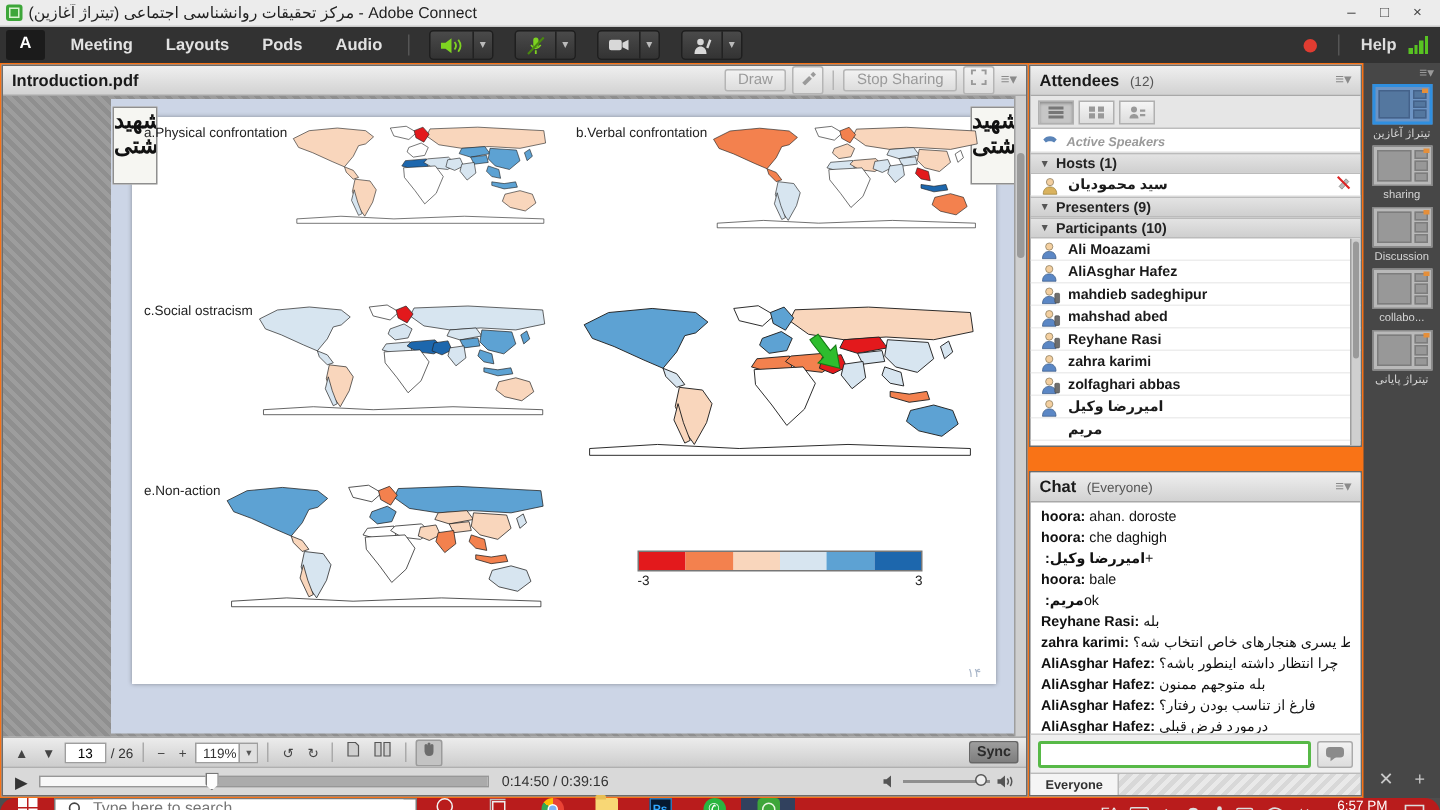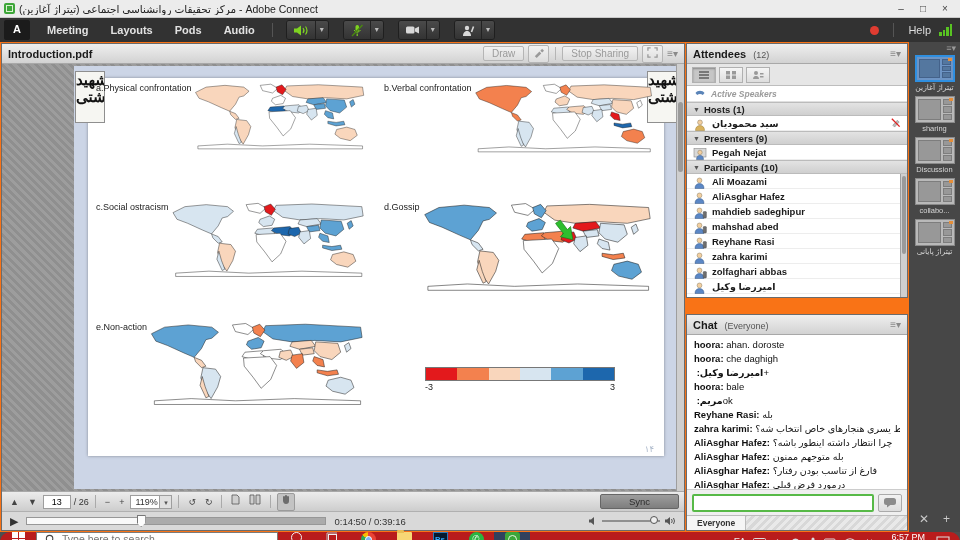--- a/index.html
+++ b/index.html
@@ -17,21 +17,21 @@
   
   .menubar { height:24px; background:#323232; display:flex; align-items:center; color:#e2e2e2; }
   .ac-logo { width:26px; height:20px; margin:0 6px 0 4px; background:#1b1b1b; border-radius:2px; color:#fff; font-weight:bold; font-size:11px; text-align:center; line-height:19px; }
   .menu-item { font-size:11px; font-weight:bold; padding:0 11px; line-height:24px; }
   .menu-sep { width:1px; height:14px; background:#555; margin:0 6px; }
   .av-group { display:flex; margin:0 7px; border:1px solid #1f1f1f; border-radius:3px; overflow:hidden; }
   .av-btn { background:linear-gradient(#4a4a4a,#333); padding:2px 6px; display:flex; align-items:center; }
   .av-caret { background:linear-gradient(#4a4a4a,#333); border-left:1px solid #222; padding:0 4px; color:#bbb; font-size:8px; line-height:18px; }
   .menubar-right { margin-left:auto; display:flex; align-items:center; gap:8px; padding-right:8px; }
   .rec-dot { width:9px; height:9px; border-radius:50%; background:#e03c31; }
-  .help-lbl { font-size:11px; font-weight:normal; color:#ddd; }
+  .help-lbl { font-size:11px; font-weight:bold; color:#ddd; }
   .sig { display:flex; align-items:flex-end; gap:1px; height:12px; }
   .sig i { width:2.5px; background:#58c322; display:block; }
 
   
   .main { height:490px; display:flex; background:#f97316; }
 
   
   .share-pod { width:684px; margin:1px; border:1px solid #6b6b6b; display:flex; flex-direction:column; background:#d6d6d6; }
   .pod-header { height:20px; background:linear-gradient(#efefef,#d2d2d2); border-bottom:1px solid #a8a8a8; display:flex; align-items:center; padding:0 6px; }
   .pod-title { font-size:11px; font-weight:bold; color:#1a1a1a; }
@@ -64,21 +64,21 @@
   .legend-lbls { display:flex; justify-content:space-between; font-size:9px; color:#222; margin-top:1px; }
   .caption { position:absolute; left:10px; right:10px; bottom:2px; direction:rtl; display:flex; justify-content:space-between; font-size:8.5px; color:#a9b6c9; }
 
   .share-toolbar { height:20px; background:linear-gradient(#ececec,#cdcdcd); border-top:1px solid #a8a8a8; display:flex; align-items:center; gap:3px; padding:0 5px; font-size:9px; color:#333; }
   .tb-btn { color:#444; font-size:9px; padding:0 3px; line-height:16px; }
   .tb-box { background:#fff; border:1px solid #9e9e9e; height:14px; display:flex; align-items:center; }
   .pageno { width:26px; font-size:9px; text-align:center; border:0; outline:0; font-family:inherit; }
   .zoom-box { width:42px; padding-left:4px; font-size:9px; justify-content:space-between; }
   .zoom-caret { background:#e0e0e0; border-left:1px solid #9e9e9e; height:100%; width:12px; text-align:center; font-size:7px; line-height:13px; color:#555; }
   .tb-sep { width:1px; height:13px; background:#aaa; margin:0 3px; }
-  .sync-btn { margin-left:auto; background:linear-gradient(#9d9d9d,#7e7e7e); border:1px solid #666; border-radius:2px; color:#2b2b2b; font-size:9.5px; padding:1px 28px; }
+  .sync-btn { margin-left:auto; background:linear-gradient(#9d9d9d,#7e7e7e); border:1px solid #666; border-radius:2px; color:#2b2b2b; font-size:9.5px; padding:1px 4px;font-weight:bold; }
 
   .playback { height:19px; background:#d9d9d9; border-top:1px solid #b0b0b0; display:flex; align-items:center; gap:8px; padding:0 8px; }
   .play-btn { font-size:11px; color:#333; }
   .pb-track { position:relative; width:300px; height:8px; background:#f8f8f8; border:1px solid #979797; }
   .pb-after { position:absolute; top:0; bottom:0; right:0; background:#ababab; }
   .pb-thumb { position:absolute; top:-3px; width:9px; height:12px; background:#fdfdfd; border:1px solid #777; margin-left:-4px;
     clip-path:polygon(0 0,100% 0,100% 65%,50% 100%,0 65%); }
   .pb-time { font-size:9.5px; color:#333; white-space:nowrap; }
   .vol { display:flex; align-items:center; gap:4px; margin-left:auto; }
   .vol-track { position:relative; width:58px; height:2px; background:#8f8f8f; }
@@ -328,21 +328,20 @@
                     <path d="M197,45 L211,43 L213,55 L203,63 L195,53 Z" fill="#d7e5f0" stroke="#222" stroke-width="0.7"></path>
                     <path d="M227,47 L239,51 L241,61 L231,59 L225,53 Z" fill="#5da2d3" stroke="#222" stroke-width="0.7"></path>
                     <path d="M231,65 L245,67 L258,65 L260,71 L245,73 L231,69 Z" fill="#5da2d3" stroke="#222" stroke-width="0.7"></path>
                     <path d="M76,62 L93,64 L100,74 L96,88 L87,104 L80,94 L73,76 Z" fill="#f9d6bc" stroke="#222" stroke-width="0.7"></path>
                     <path d="M75,74 L79,88 L84,101 L80,103 L72,86 Z" fill="#d7e5f0" stroke="#222" stroke-width="0.7"></path>
                     <path d="M246,79 L263,75 L277,79 L281,89 L269,98 L252,94 L243,87 Z" fill="#f9d6bc" stroke="#222" stroke-width="0.7"></path>
                     <path d="M10,107 L60,104 L120,107 L200,104 L290,107 L290,112 L10,112 Z" fill="#ffffff" stroke="#222" stroke-width="0.7"></path>
                   </svg>
               </div>
               <div class="map-block">
-                <div class="map-label">d.Gossip</div>
                 <svg viewBox="0 0 300 120" preserveAspectRatio="xMinYMin meet">
                     <path d="M161,5 L215,3 L290,7 L292,21 L263,27 L228,25 L197,27 L171,23 L157,13 Z" fill="#f9d6bc" stroke="#222" stroke-width="0.7"></path>
                     <path d="M197,27 L223,25 L229,33 L207,37 L194,33 Z" fill="#e3191c" stroke="#222" stroke-width="0.7"></path>
                     <path d="M207,37 L225,35 L227,43 L211,45 Z" fill="#d7e5f0" stroke="#222" stroke-width="0.7"></path>
                     <path d="M229,27 L259,29 L263,41 L251,51 L235,47 L227,39 Z" fill="#d7e5f0" stroke="#222" stroke-width="0.7"></path>
                     <path d="M268,32 L274,28 L277,36 L271,41 Z" fill="#d7e5f0" stroke="#222" stroke-width="0.7"></path>
                     <path d="M6,16 L24,7 L56,4 L88,7 L97,14 L88,22 L80,24 L74,36 L64,48 L50,42 L28,32 L12,26 Z" fill="#5da2d3" stroke="#222" stroke-width="0.7"></path>
                     <path d="M64,48 L74,52 L80,60 L74,62 L66,54 Z" fill="#d7e5f0" stroke="#222" stroke-width="0.7"></path>
                     <path d="M116,4 L134,2 L146,9 L137,17 L120,13 Z" fill="#ffffff" stroke="#222" stroke-width="0.7"></path>
                     <path d="M137,26 L151,21 L159,26 L155,35 L142,37 L135,31 Z" fill="#5da2d3" stroke="#222" stroke-width="0.7"></path>
@@ -528,30 +527,20 @@
             <svg width="11" height="11" viewBox="0 0 12 12">
                 <path d="M3,9 L8,3.5 L10,5.5 L5,11 Z" fill="#bbb" stroke="#777" stroke-width="0.5"></path>
                 <line x1="2" y1="2" x2="10.5" y2="10.5" stroke="#d22" stroke-width="1.5"></line>
               </svg>
           </span>
         </div>
         <div class="grp-bar">
           <span class="car">▼</span>
           <span>Presenters (9)</span>
         </div>
-        <div class="att-row">
-          <span class="p-icon">
-            <svg viewBox="0 0 14 12" width="14" height="12">
-                <rect x="1" y="0.5" width="12" height="8.5" fill="#d9d9d9" stroke="#8a8a8a" stroke-width="0.6"></rect>
-                <circle cx="7" cy="4.4" r="2.2" fill="#f3cfa0" stroke="#8a7a5a" stroke-width="0.5"></circle>
-                <path d="M3.5,11.5 C3.5,8.6 5,7.4 7,7.4 C9,7.4 10.5,8.6 10.5,11.5 Z" fill="#5b87c5" stroke="#3a5a86" stroke-width="0.5"></path>
-              </svg>
-          </span>
-          <span class="att-name">Pegah Nejat</span>
-        </div>
         <div class="grp-bar">
           <span class="car">▼</span>
           <span>Participants (10)</span>
         </div>
         <div class="att-list">
 
           <div class="vscroll" style="width:7px">
               <span class="thumb" style="top:2px;height:78px"></span>
             </div>
         <div class="att-row">

